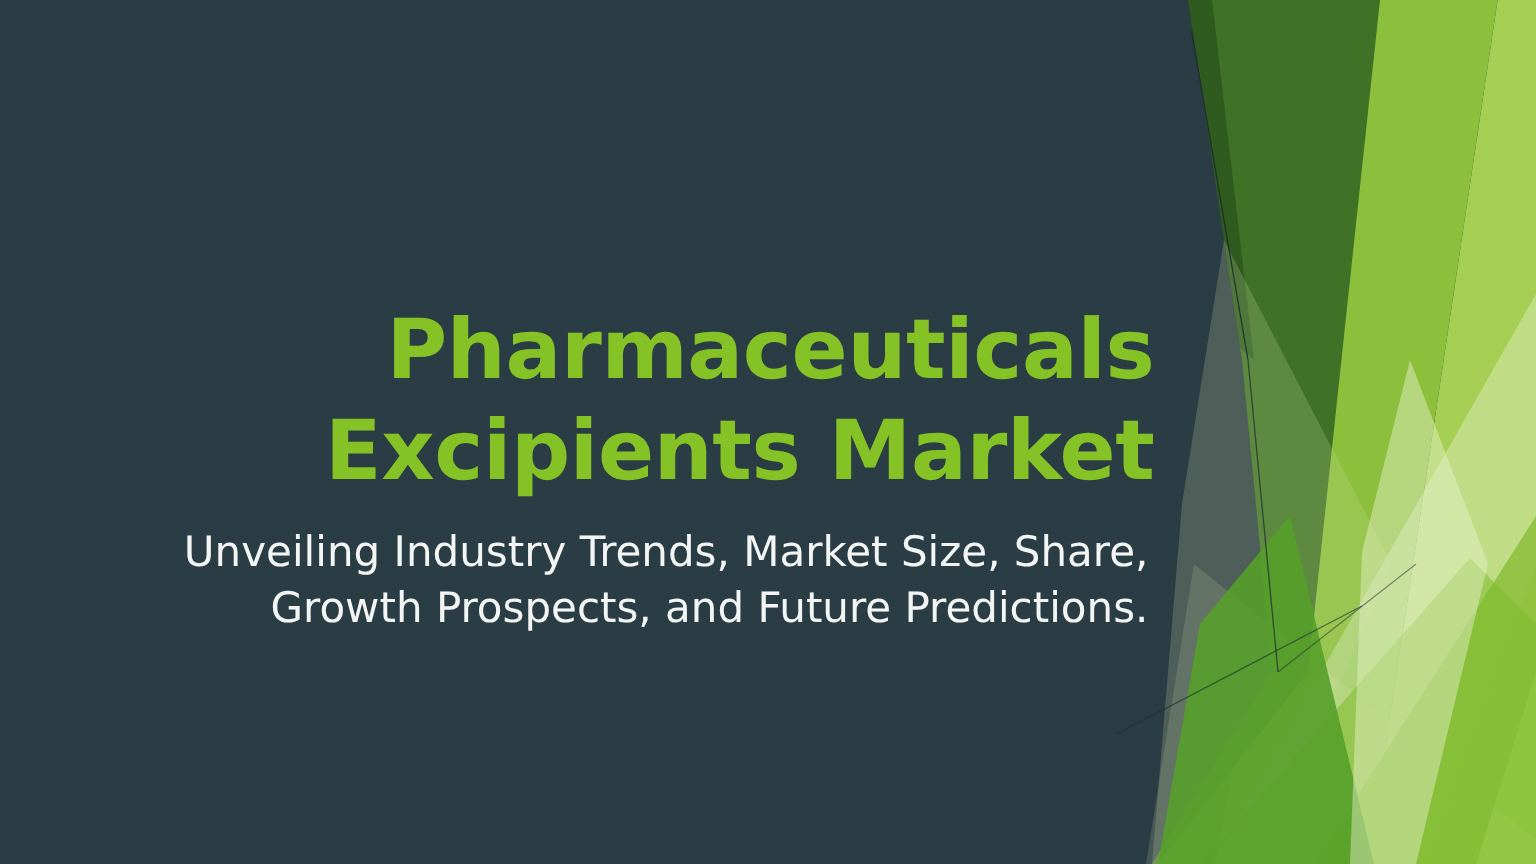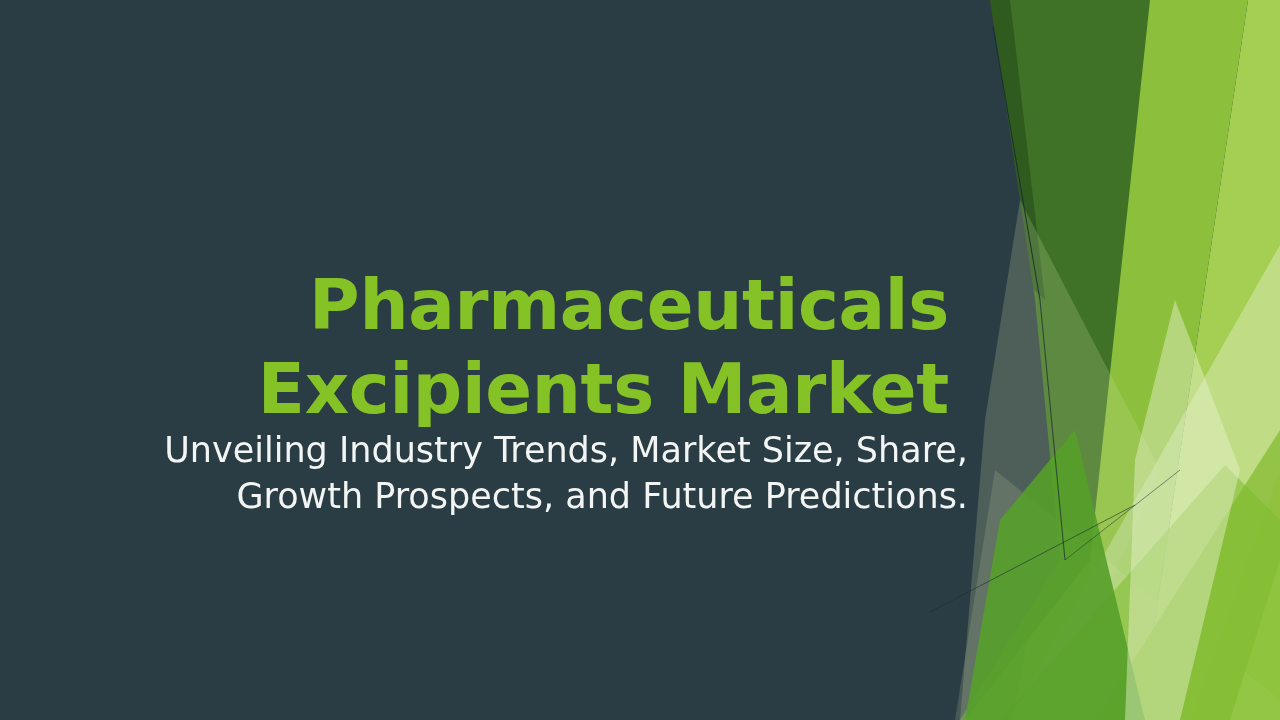--- a/index.html
+++ b/index.html
@@ -30,38 +30,38 @@
     height: 720px;
   }
   #title-block {
     position: absolute;
     left: 100px;
     top: 246px;
     width: 866px;
     text-align: right;
   }
   #slide-title {
-    margin: 17px;
+    margin: 4px;
     font-family: "DejaVu Sans", sans-serif;
     font-weight: bold;
     font-size: 69px;
     line-height: 1.22;
     letter-spacing: -0.3px;
     color: #85c226;
     white-space: pre-line;
   }
   #subtitle-block {
     position: absolute;
     left: 120px;
     top: 428px;
     width: 848px;
     text-align: right;
   }
   #slide-subtitle {
-    margin: 0;
+    margin: 11px;
     font-family: "DejaVu Sans", sans-serif;
     font-weight: normal;
     font-size: 35px;
     line-height: 1.31;
     color: #f2f5f3;
     white-space: pre-line;
   }
 </style>
 </head>
 <body>

